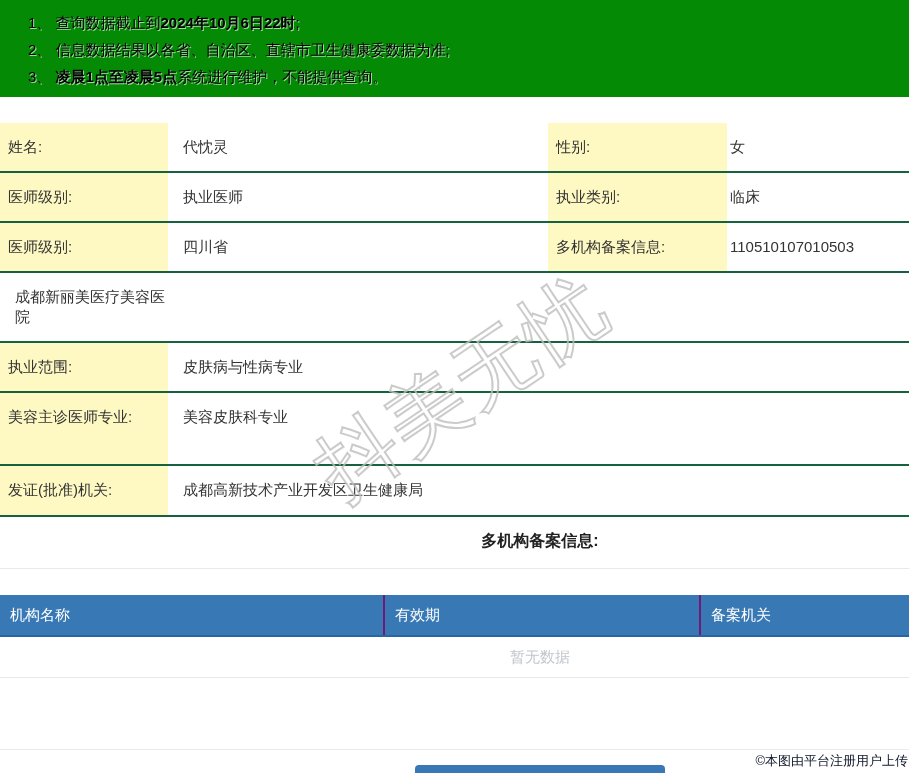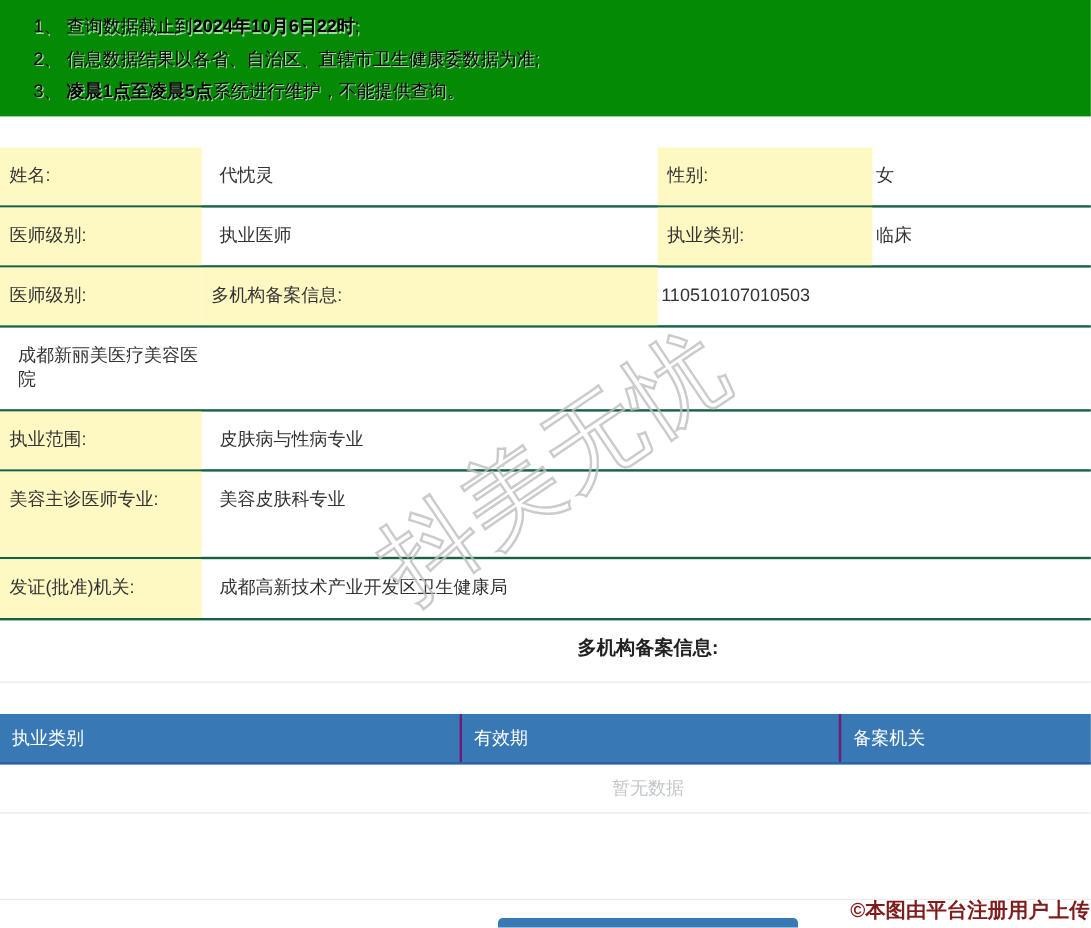--- a/index.html
+++ b/index.html
@@ -59,22 +59,22 @@
   .spacer-block { height:72px; border-bottom:1px solid #ececec; }
 
   
   .button-bar { margin-top:15px; display:flex; justify-content:center; }
   .close-btn {
     width:250px; height:40px; background:#3879b5; color:#fff;
     border:none; border-radius:4px; font-size:16px; cursor:pointer;
     font-family:"Liberation Sans", sans-serif;
   }
   .credit {
-    position:absolute; right:1px; bottom:3px; font-size:17px; font-weight:bold;
-    color:#7f1d1d;
+    position:absolute; right:1px; bottom:3px; font-size:13px; font-weight:normal;
+    color:#0f172a;
     text-shadow:-1px -1px 0 #fff, 1px -1px 0 #fff, -1px 1px 0 #fff, 1px 1px 0 #fff;
   }
 
   
   .watermark {
     position:absolute; left:296px; top:436px;
     transform:rotate(-34deg); transform-origin:0 0;
     font-size:80px; letter-spacing:2px; white-space:nowrap;
     color:transparent; -webkit-text-stroke:2px rgba(190,190,190,.8);
     pointer-events:none; z-index:5;
@@ -103,20 +103,21 @@
 
       <div class="info-row paired r2">
         <div class="cell label-cell">医师级别:</div>
         <div class="cell value-cell">执业医师</div>
         <div class="cell label-cell">执业类别:</div>
         <div class="cell value-cell v2">临床</div>
       </div>
 
       <div class="info-row paired r3">
         <div class="cell label-cell">医师级别:</div>
+        <div class="cell value-cell">四川省</div>
         <div class="cell label-cell">多机构备案信息:</div>
         <div class="cell value-cell v2">110510107010503</div>
       </div>
 
       <div class="info-row single r4">
         <div class="cell value-cell">成都新丽美医疗美容医院</div>
       </div>
 
       <div class="info-row single r5">
         <div class="cell label-cell">执业范围:</div>
@@ -132,21 +133,21 @@
         <div class="cell label-cell">发证(批准)机关:</div>
         <div class="cell value-cell">成都高新技术产业开发区卫生健康局</div>
       </div>
 
     </div>
 
     <div class="section-title">多机构备案信息:</div>
     <hr class="divider">
 
     <div class="filing-header">
-      <div class="hcell">执业类别</div>
+      <div class="hcell">机构名称</div>
       <div class="hcell">有效期</div>
       <div class="hcell">备案机关</div>
     </div>
 
     <div class="empty-row">暂无数据</div>
 
     <div class="spacer-block"></div>
 
     <div class="button-bar">
       <button class="close-btn">〖关闭窗口〗</button>

